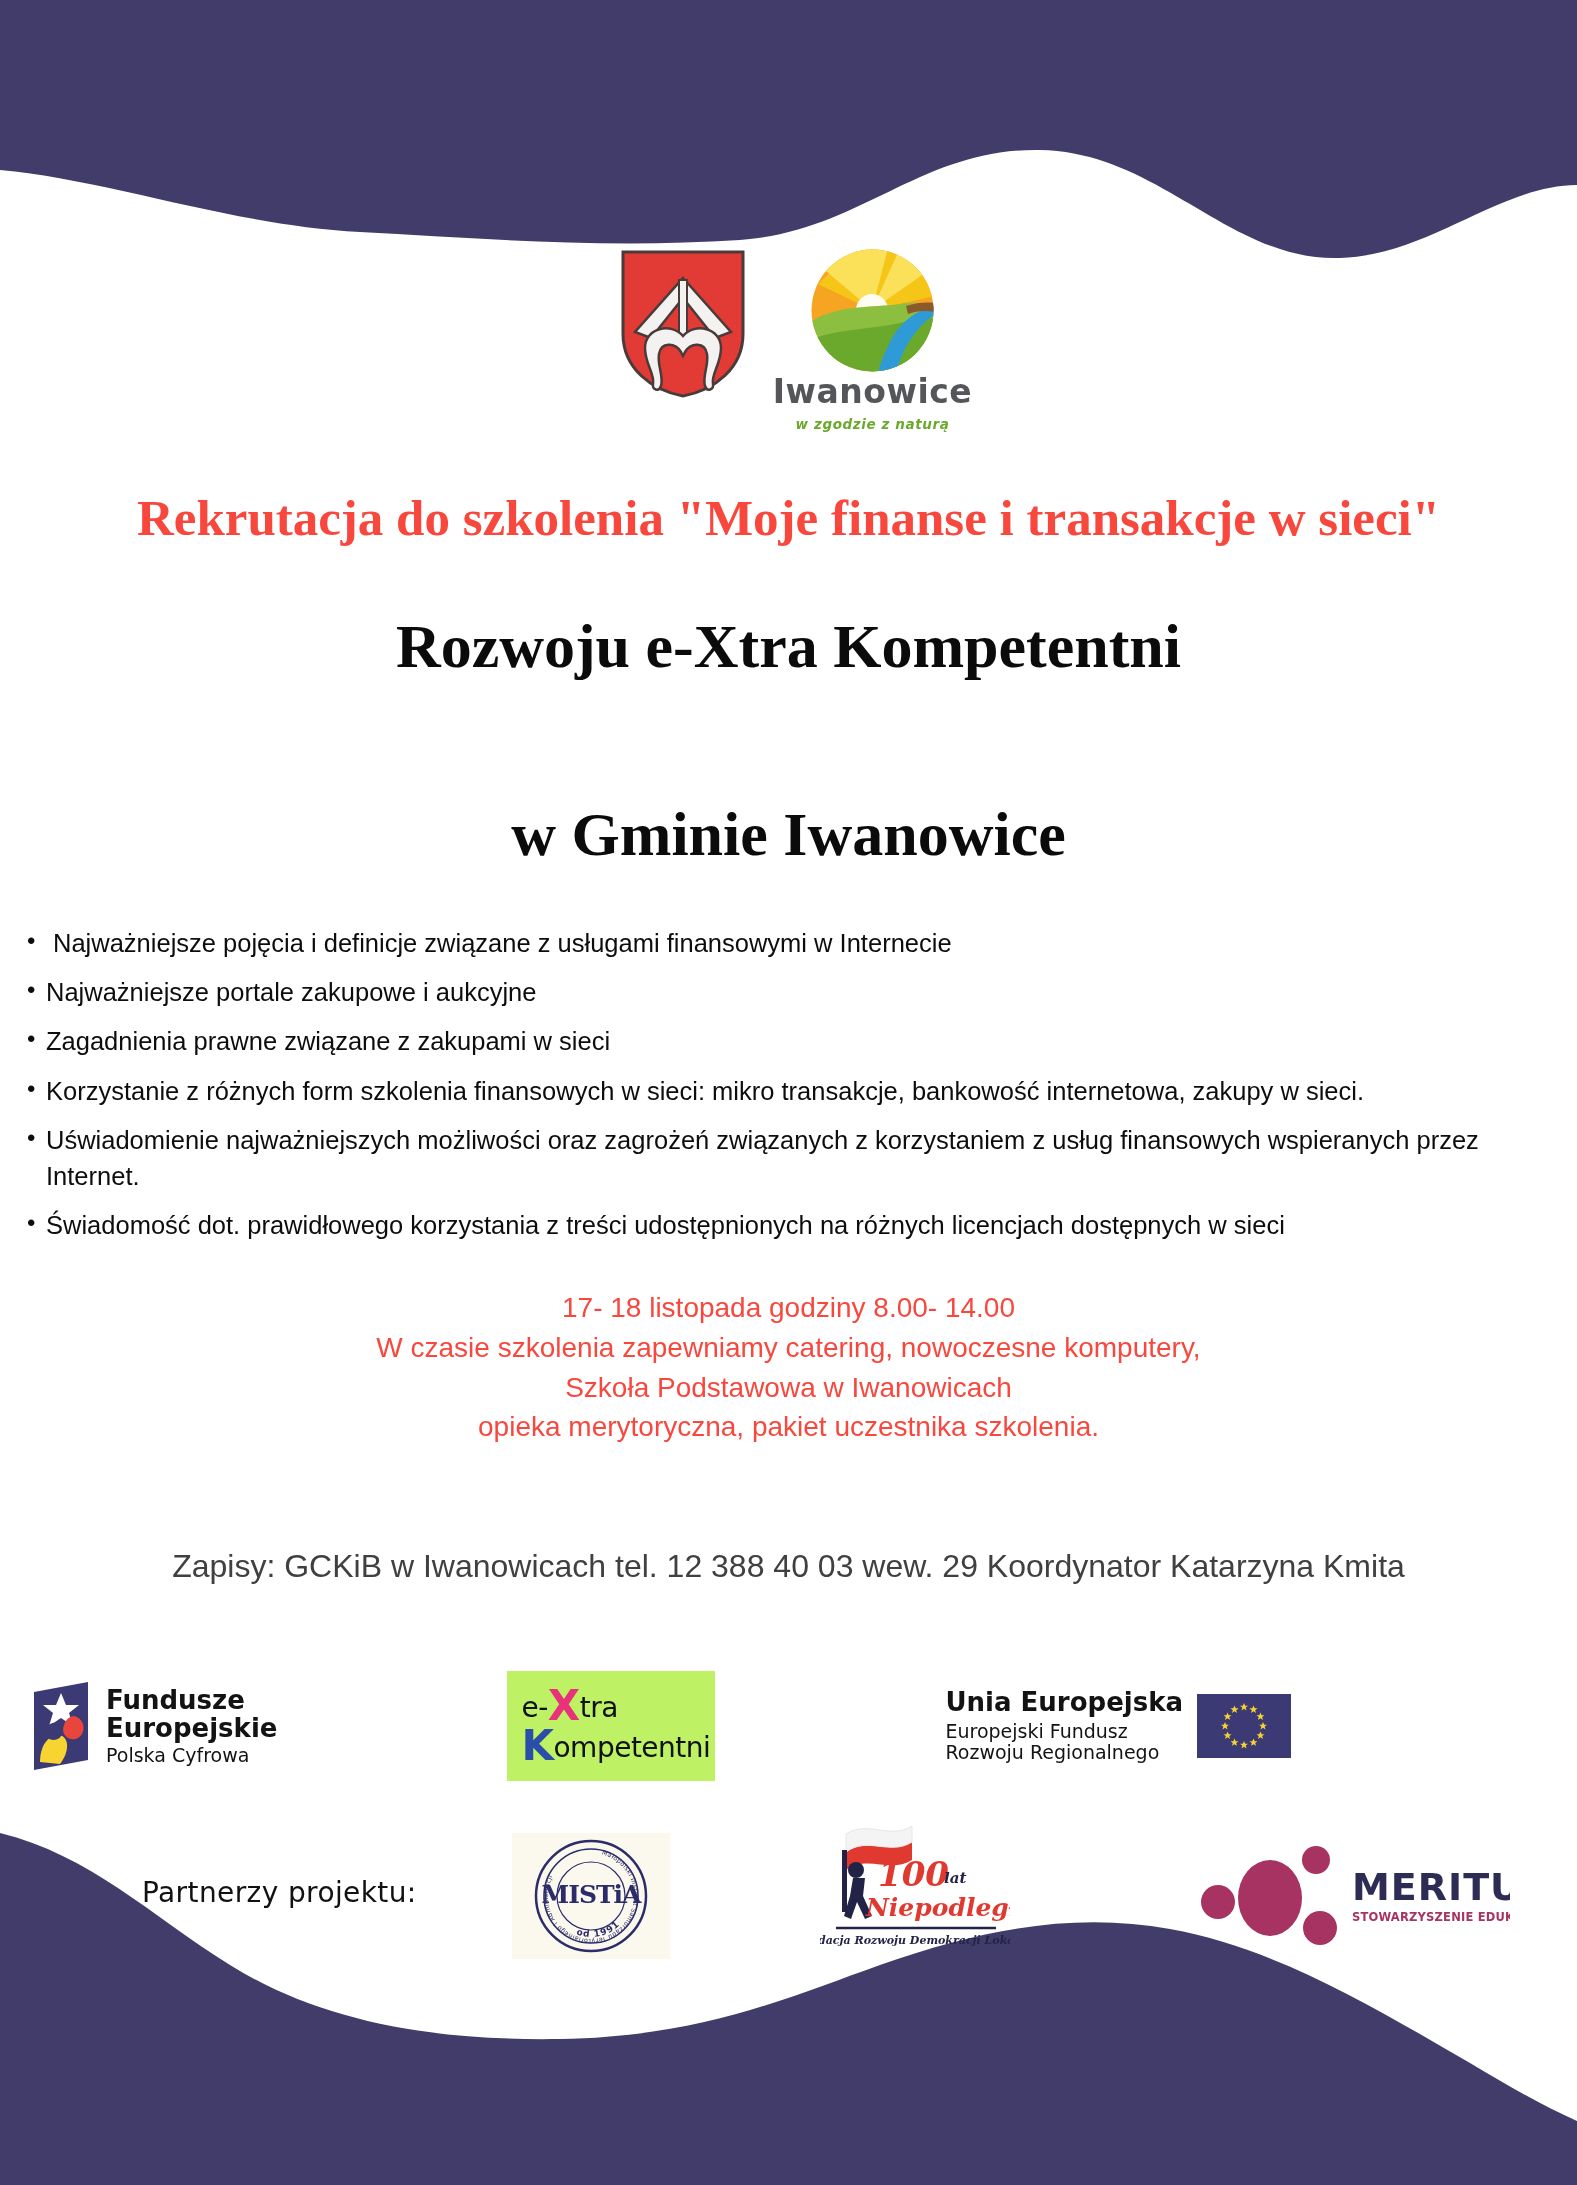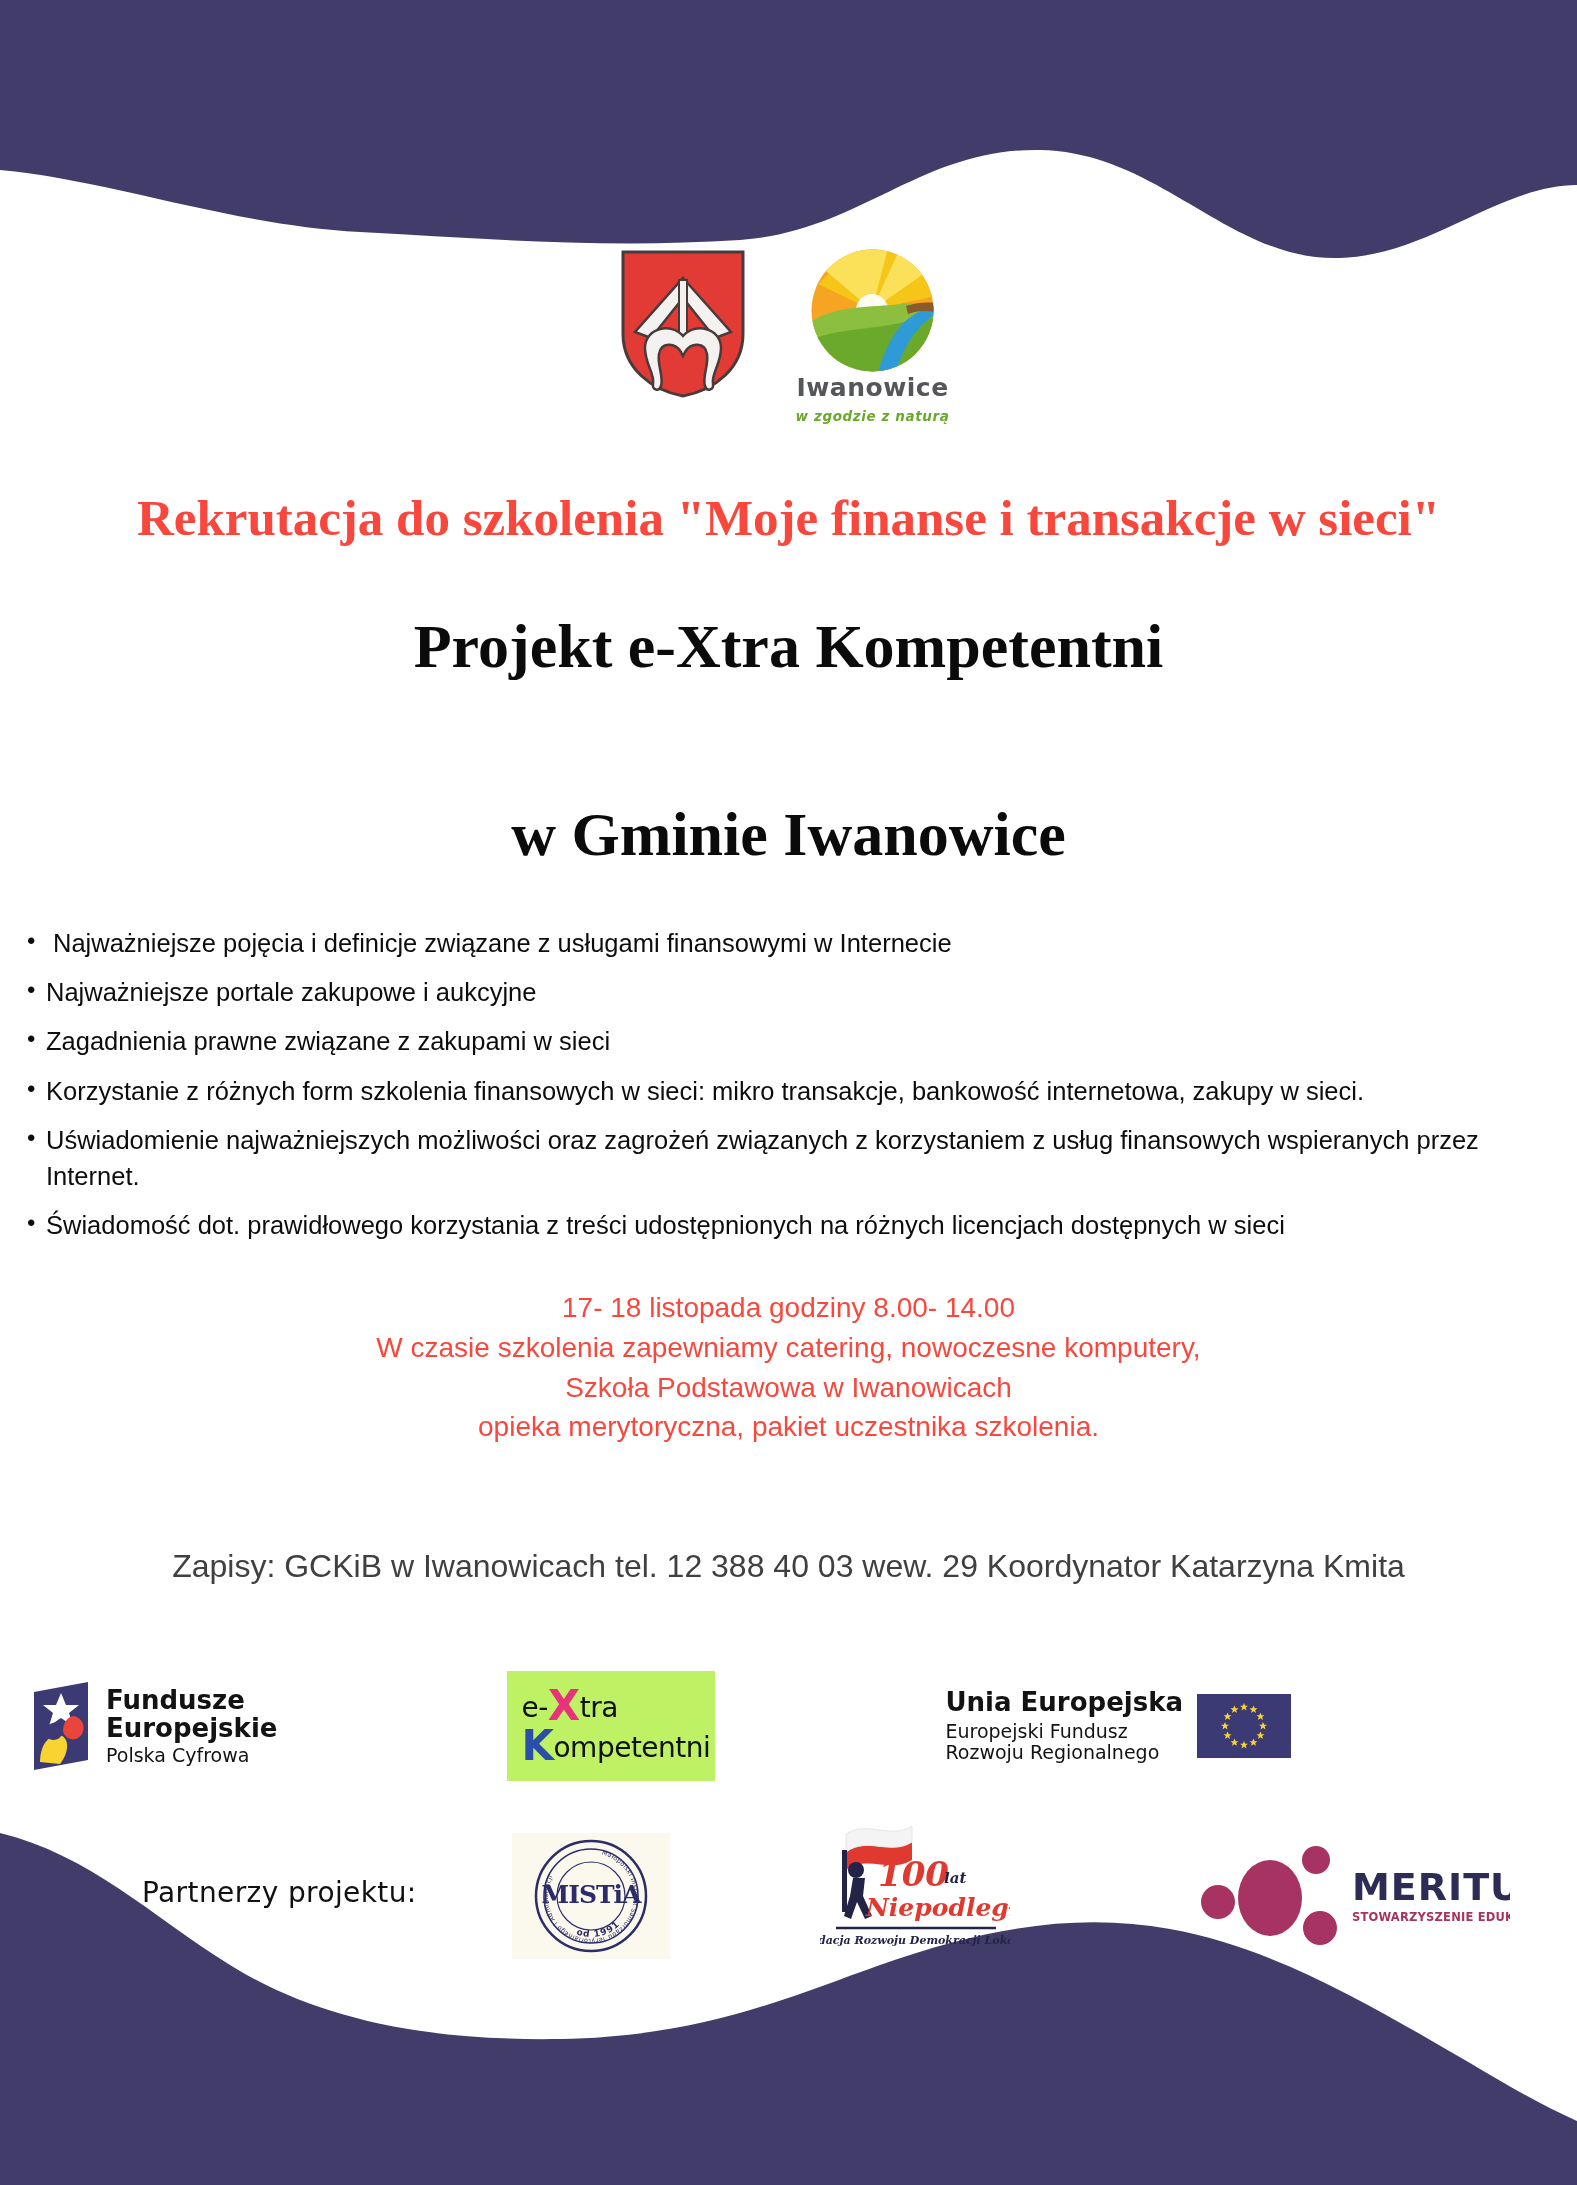--- a/index.html
+++ b/index.html
@@ -49,21 +49,21 @@
     width: 172px;
     display: flex;
     flex-direction: column;
     align-items: center;
   }
   .iwan-mark { width: 125px; height: 125px; }
   .iwan-mark svg { display: block; width: 100%; height: 100%; }
   .iwan-name {
     font-family: "DejaVu Sans", sans-serif;
     font-weight: bold;
-    font-size: 25px;
+    font-size: 33px;
     letter-spacing: 0.5px;
     color: #55565a;
     line-height: 1;
     margin-top: 2px;
   }
   .iwan-tag {
     font-family: "DejaVu Sans", sans-serif;
     font-style: italic;
     font-weight: bold;
     font-size: 13.5px;
@@ -375,21 +375,21 @@
           </g>
         </svg>
       </div>
       <div class="iwan-name">Iwanowice</div>
       <div class="iwan-tag">w zgodzie z naturą</div>
     </div>
   </div>
 
   <div class="headline-red">Rekrutacja do szkolenia  "Moje finanse i transakcje w sieci"</div>
 
-  <div class="headline-black-1">Projekt e-Xtra Kompetentni</div>
+  <div class="headline-black-1">Rozwoju e-Xtra Kompetentni</div>
 
   <div class="headline-black-2">w Gminie Iwanowice</div>
 
   <ul class="bullets">
     <li class="indent-first"> Najważniejsze pojęcia i definicje związane z usługami finansowymi w Internecie</li>
     <li>Najważniejsze portale zakupowe i aukcyjne</li>
     <li>Zagadnienia prawne związane z zakupami w sieci</li>
     <li>Korzystanie z różnych form szkolenia finansowych w sieci: mikro transakcje, bankowość internetowa, zakupy w sieci.</li>
     <li>Uświadomienie najważniejszych możliwości oraz zagrożeń związanych z korzystaniem z usług finansowych wspieranych przez Internet.</li>
     <li>Świadomość dot. prawidłowego korzystania z treści udostępnionych na różnych licencjach dostępnych w sieci</li>

